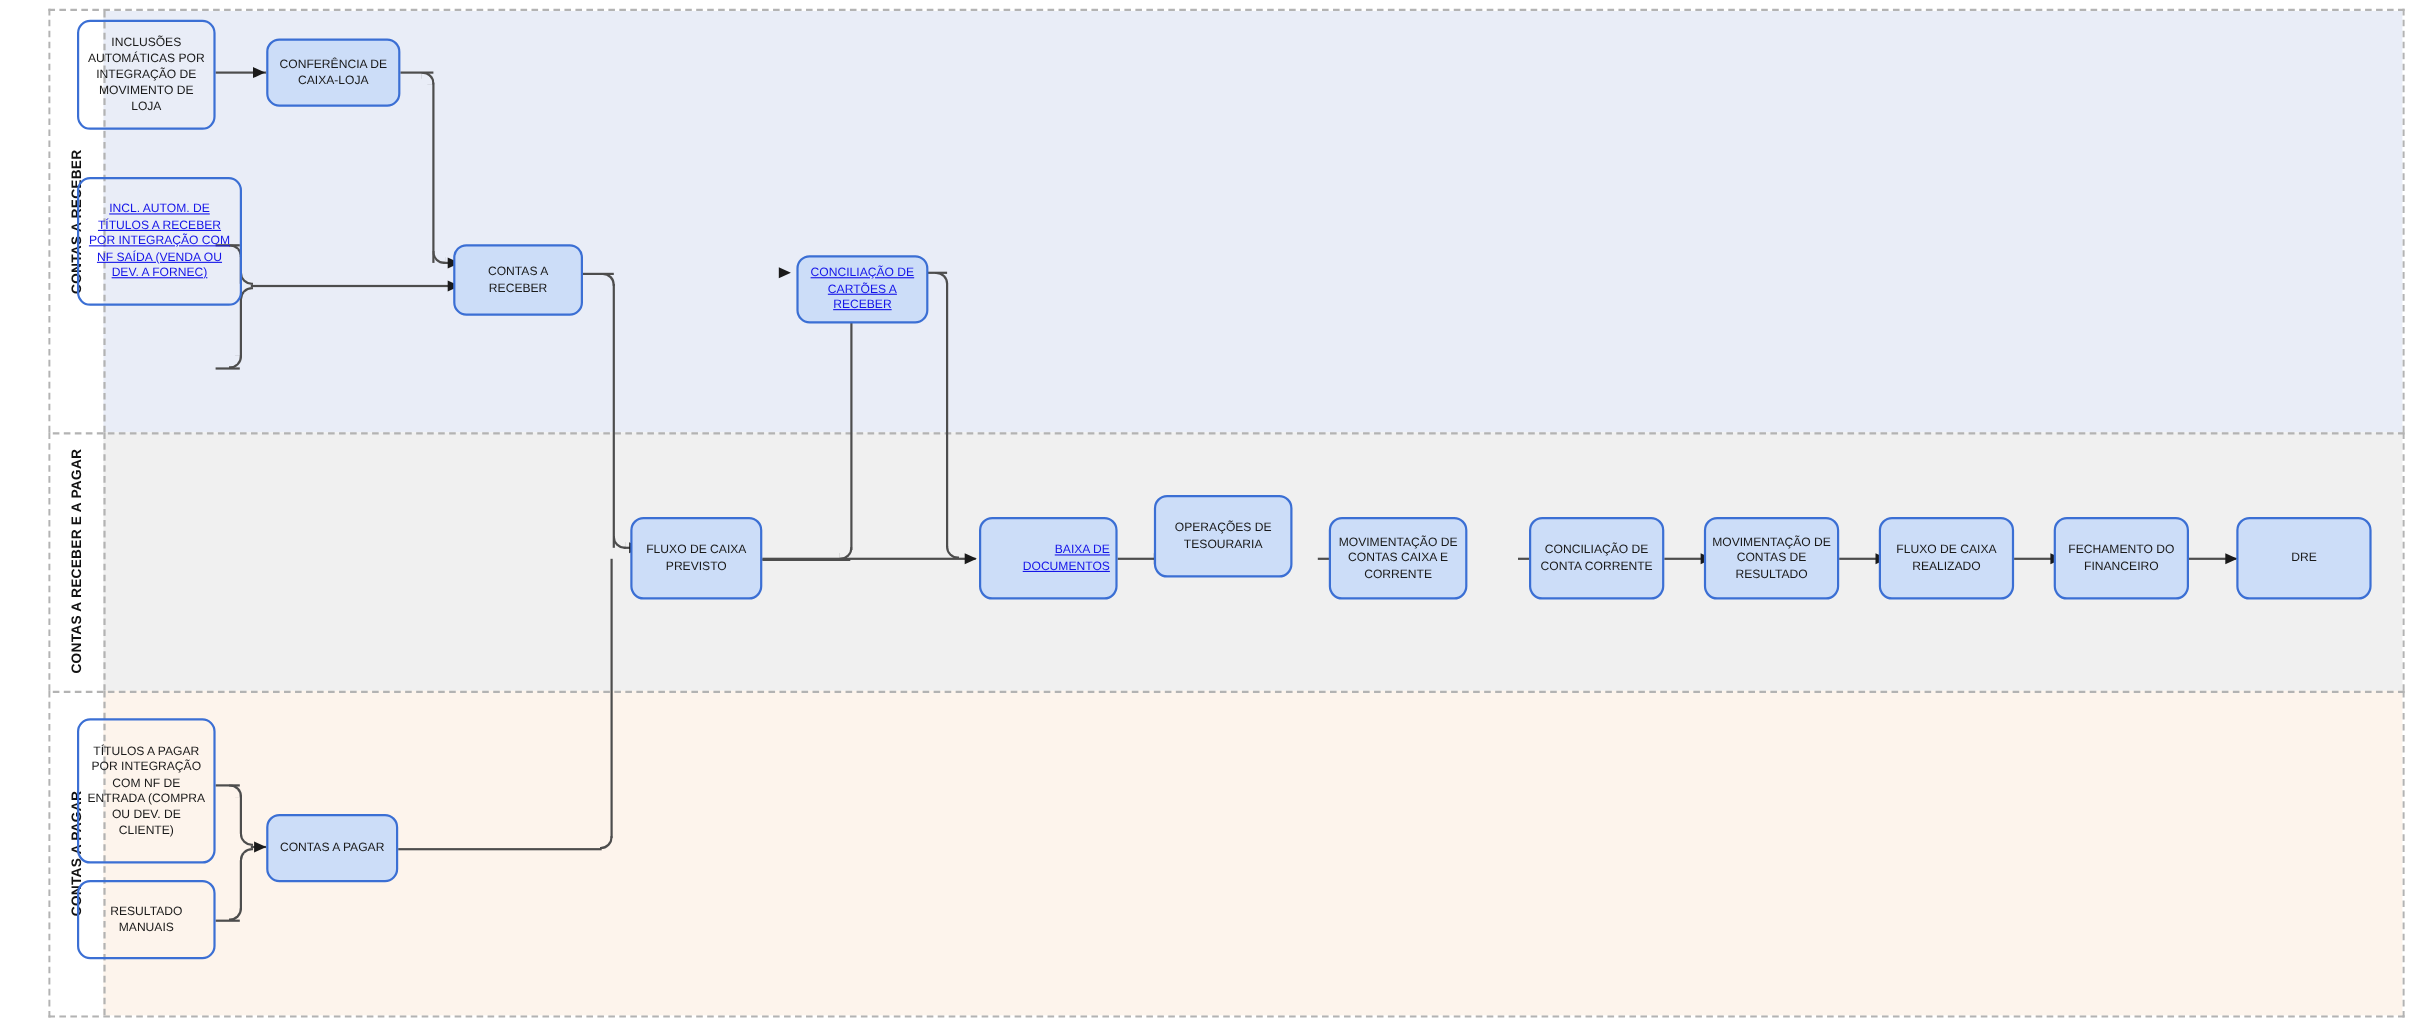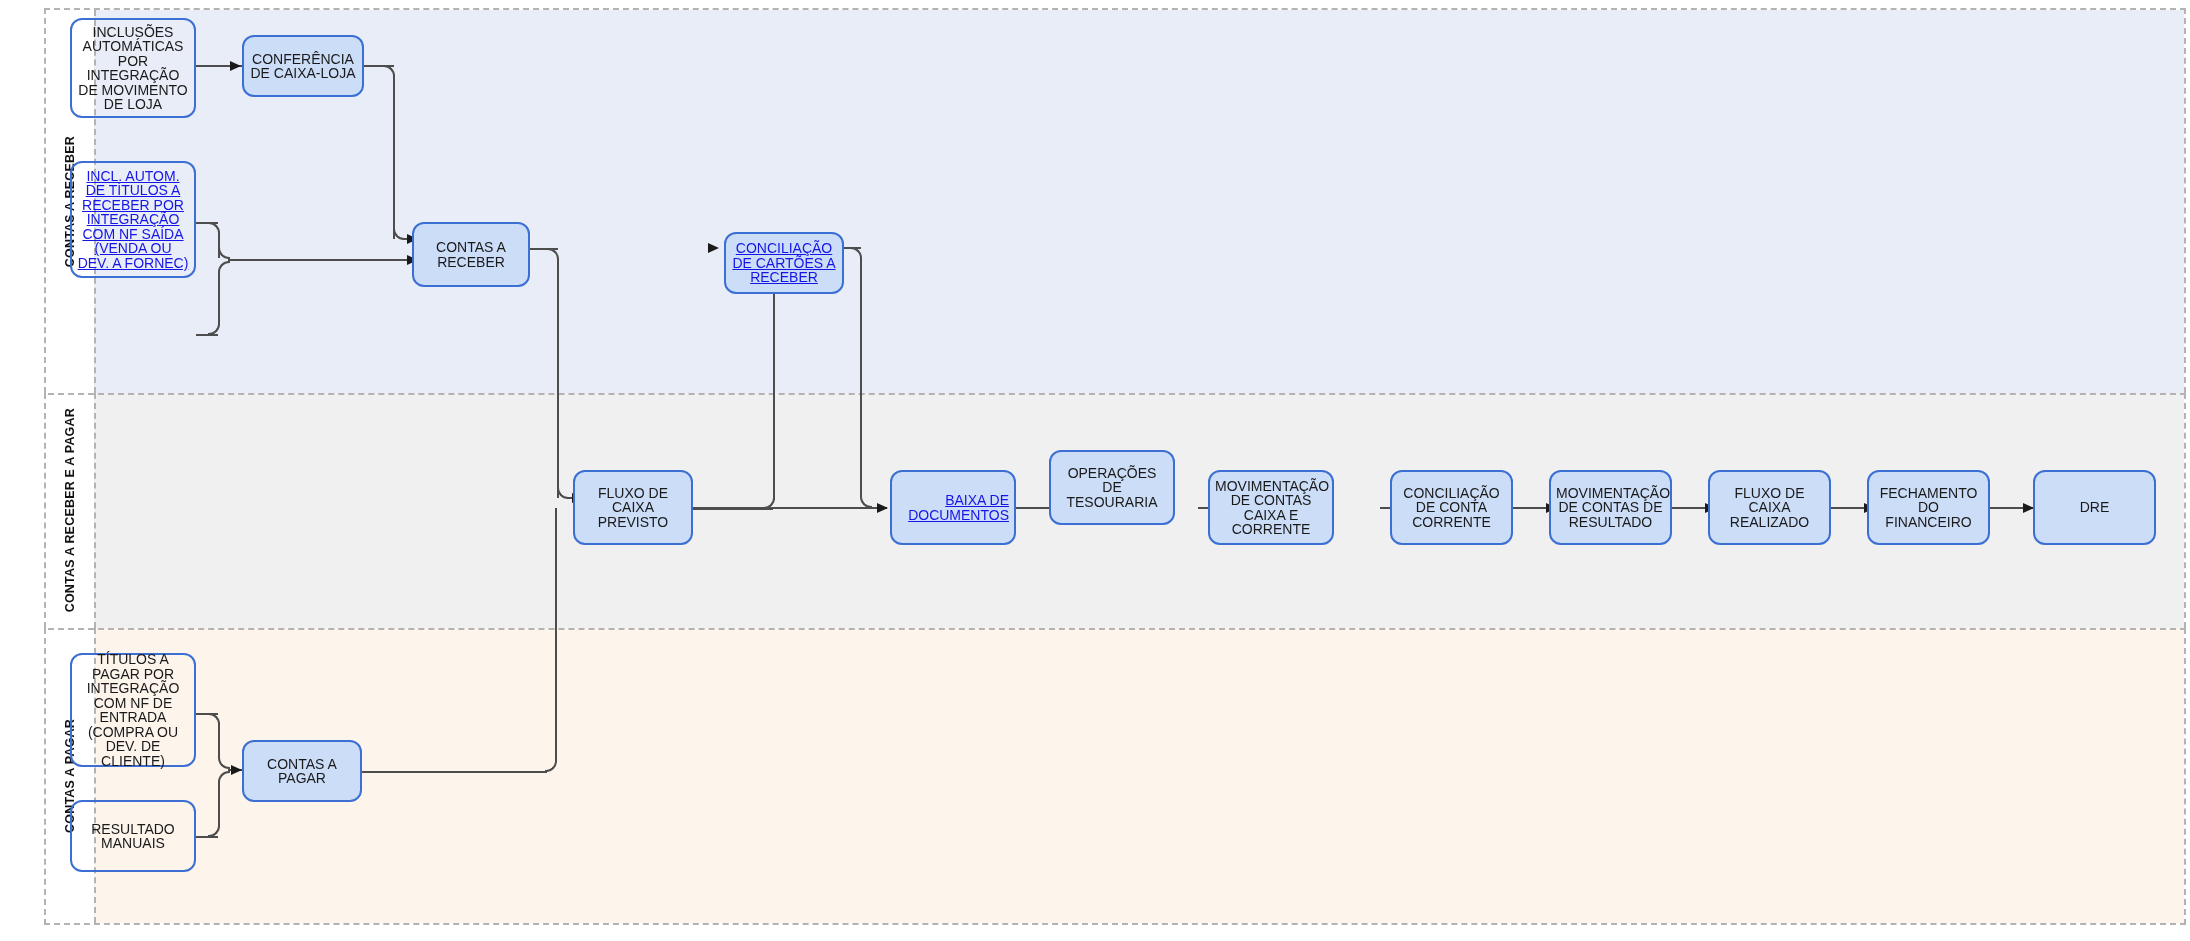--- a/index.html
+++ b/index.html
@@ -47,21 +47,21 @@
   }
 
   
   .node{
     position:absolute;
     box-sizing:border-box;
     border:2px solid #3b6fd4;
     border-radius:12px;
     display:flex;align-items:center;justify-content:center;
     text-align:center;
-    font-size:14px;
+    font-size:11px;
     line-height:14.5px;
     color:#1a1a1a;
     padding:3px 5px;
     z-index:5;
   }
   .node.process{background:#ccddf8;}
   .node.plain{background:transparent;}
   .node .txt{display:block;width:100%;}
   .node.link .txt{
     color:#1515e8;
@@ -202,21 +202,21 @@
   <div class="edge v" style="left:555px;top:508px;height:254px;"></div>
 
   <div class="node plain" style="left:70px;top:18px;width:126px;height:100px;">
     <span class="txt">INCLUSÕES AUTOMÁTICAS POR INTEGRAÇÃO DE MOVIMENTO DE LOJA</span>
   </div>
 
   <div class="node process" style="left:242px;top:35px;width:122px;height:62px;">
     <span class="txt">CONFERÊNCIA DE CAIXA-LOJA</span>
   </div>
 
-  <div class="node plain link" style="left:70px;top:161px;width:126px;height:117px;">
+  <div class="node plain link" style="left:70px;top:161px;width:150px;height:117px;">
     <span class="txt">INCL. AUTOM. DE TÍTULOS A RECEBER POR INTEGRAÇÃO COM NF SAÍDA (VENDA OU DEV. A FORNEC)</span>
   </div>
 
 
   <div class="node process" style="left:412px;top:222px;width:118px;height:65px;">
     <span class="txt">CONTAS A RECEBER</span>
   </div>
 
   <div class="node process link" style="left:724px;top:232px;width:120px;height:62px;">
     <span class="txt">CONCILIAÇÃO DE CARTÕES A RECEBER</span>
@@ -251,21 +251,21 @@
   </div>
 
   <div class="node process" style="left:1867px;top:470px;width:123px;height:75px;">
     <span class="txt">FECHAMENTO DO FINANCEIRO</span>
   </div>
 
   <div class="node process" style="left:2033px;top:470px;width:123px;height:75px;">
     <span class="txt">DRE</span>
   </div>
 
-  <div class="node plain" style="left:70px;top:653px;width:126px;height:114px;">
+  <div class="node plain" style="left:70px;top:653px;width:126px;height:132px;">
     <span class="txt">TÍTULOS A PAGAR POR INTEGRAÇÃO COM NF DE ENTRADA (COMPRA OU DEV. DE CLIENTE)</span>
   </div>
 
   <div class="node plain" style="left:70px;top:800px;width:126px;height:72px;">
     <span class="txt">RESULTADO MANUAIS</span>
   </div>
 
   <div class="node process" style="left:242px;top:740px;width:120px;height:62px;">
     <span class="txt">CONTAS A PAGAR</span>
   </div>

